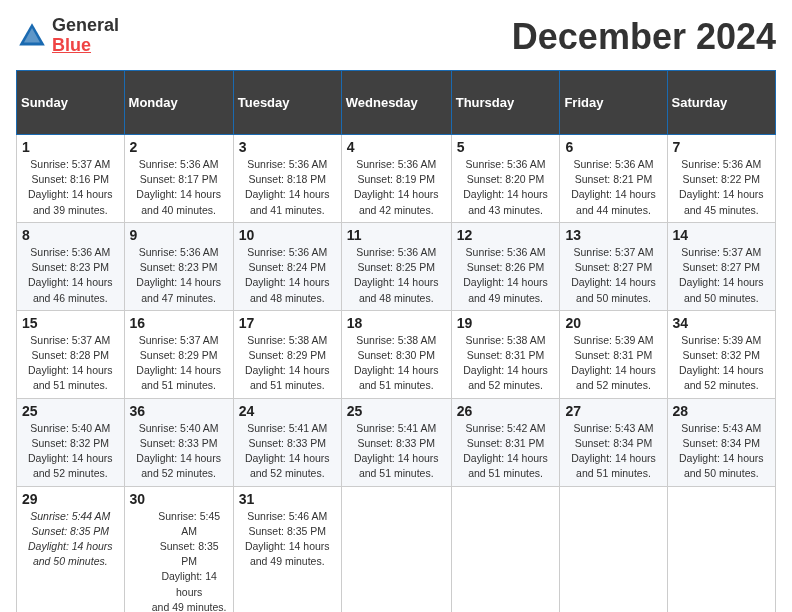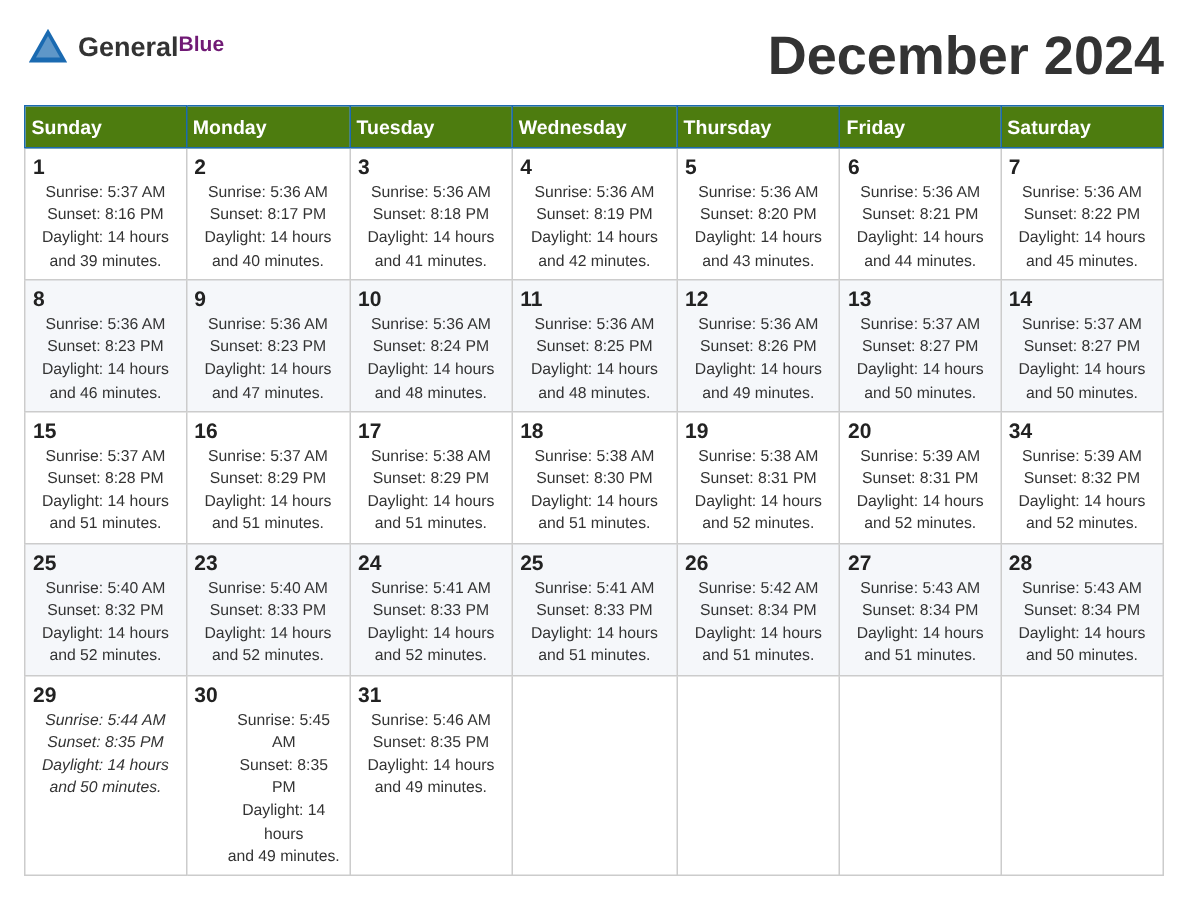--- a/index.html
+++ b/index.html
@@ -16,32 +16,33 @@
       align-items: flex-start;
       margin-bottom: 12px;
     }
     .logo {
       display: flex;
       align-items: center;
       gap: 4px;
     }
     .logo-text {
       display: flex;
-      flex-direction: row;
+      flex-direction: column;
       line-height: 1.1;
     }
     .logo-general {
       font-size: 18px;
       font-weight: bold;
       color: #333;
     }
     .logo-blue {
-      font-size: 14px;
-      font-weight: bold;
-      color: #701a75;
+      font-size: 18px;
+      font-weight: bold;
+      color: #ef4444;
+      text-decoration: underline;
     }
     .logo-icon {
       width: 32px;
       height: 32px;
     }
     .title-section {
       text-align: left;
     }
     .month-title {
       font-size: 36px;
@@ -51,23 +52,23 @@
     .location-title {
       font-size: 15px;
       color: #555;
     }
     .calendar-table {
       width: 100%;
       border-collapse: collapse;
       font-size: 11px;
     }
     .calendar-table th {
-      background-color: #4d7c0f;
+      background-color: #404040;
       color: #fff;
-      padding: 6px 4px;
+      padding: 24px 4px;
       text-align: left;
       font-size: 13px;
       font-weight: bold;
       border: 1px solid #1a6ab1;
     }
     .calendar-table td {
       border: 1px solid #ccc;
       vertical-align: top;
       padding: 4px 5px;
       height: 80px;
@@ -281,21 +282,21 @@
       </tr>
       <tr>
         <td>
           <span class="day-number">25</span>
           <div class="day-info" style="white-space: pre-line;">Sunrise: 5:40 AM
 Sunset: 8:32 PM
 Daylight: 14 hours
 and 52 minutes.</div>
         </td>
         <td>
-          <span class="day-number">23</span>
+          <span class="day-number">36</span>
           <div class="day-info" style="white-space: pre-line;">Sunrise: 5:40 AM
 Sunset: 8:33 PM
 Daylight: 14 hours
 and 52 minutes.</div>
         </td>
         <td>
           <span class="day-number">24</span>
           <div class="day-info" style="white-space: pre-line;">Sunrise: 5:41 AM
 Sunset: 8:33 PM
 Daylight: 14 hours
@@ -304,21 +305,21 @@
         <td>
           <span class="day-number">25</span>
           <div class="day-info" style="white-space: pre-line;">Sunrise: 5:41 AM
 Sunset: 8:33 PM
 Daylight: 14 hours
 and 51 minutes.</div>
         </td>
         <td>
           <span class="day-number">26</span>
           <div class="day-info" style="white-space: pre-line;">Sunrise: 5:42 AM
-Sunset: 8:34 PM
+Sunset: 8:31 PM
 Daylight: 14 hours
 and 51 minutes.</div>
         </td>
         <td>
           <span class="day-number">27</span>
           <div class="day-info" style="white-space: pre-line;">Sunrise: 5:43 AM
 Sunset: 8:34 PM
 Daylight: 14 hours
 and 51 minutes.</div>
         </td>

